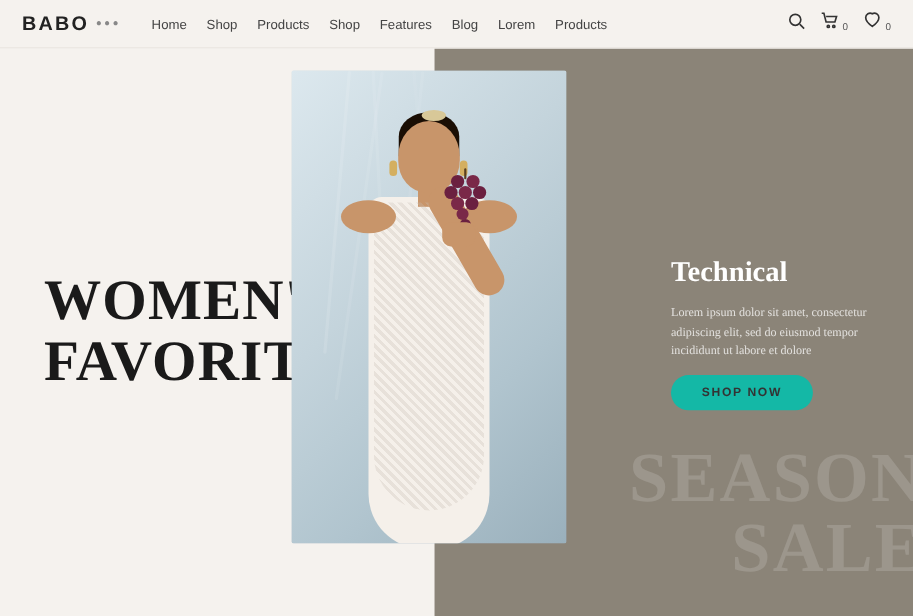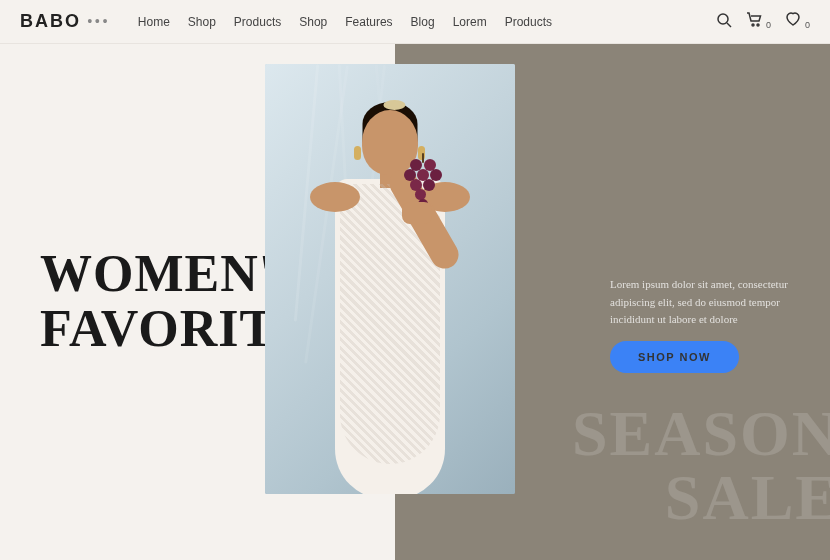--- a/index.html
+++ b/index.html
@@ -152,21 +152,21 @@
 
     .product-desc {
       font-family: Liberation Serif, serif;
       font-size: 11px;
       color: rgba(255,255,255,0.75);
       line-height: 1.6;
       margin-bottom: 12px;
     }
 
     .shop-now-btn {
-      background: #3b82f6;
+      background: #14b8a6;
       border: none;
       border-radius: 30px;
       padding: 10px 28px;
       font-family: 'Arial', sans-serif;
       font-size: 11px;
       font-weight: 700;
       letter-spacing: 1.5px;
       color: #333;
       text-transform: uppercase;
       cursor: pointer;
@@ -337,21 +337,21 @@
 
   <div class="right-panel">
 
     <div class="season-sale-watermark">
       <div>SEASON</div>
       <div>SALE</div>
     </div>
 
     <div class="product-info">
       <div class="product-title">
-        <br>
+        <span>Technical</span><br>
       </div>
       <p class="product-desc">Lorem ipsum dolor sit amet, consectetur adipiscing elit, sed do eiusmod tempor incididunt ut labore et dolore</p>
       <button class="shop-now-btn">SHOP NOW</button>
     </div>
 
   </div>
 
   <div class="center-image">
     <div class="model-placeholder">
 

